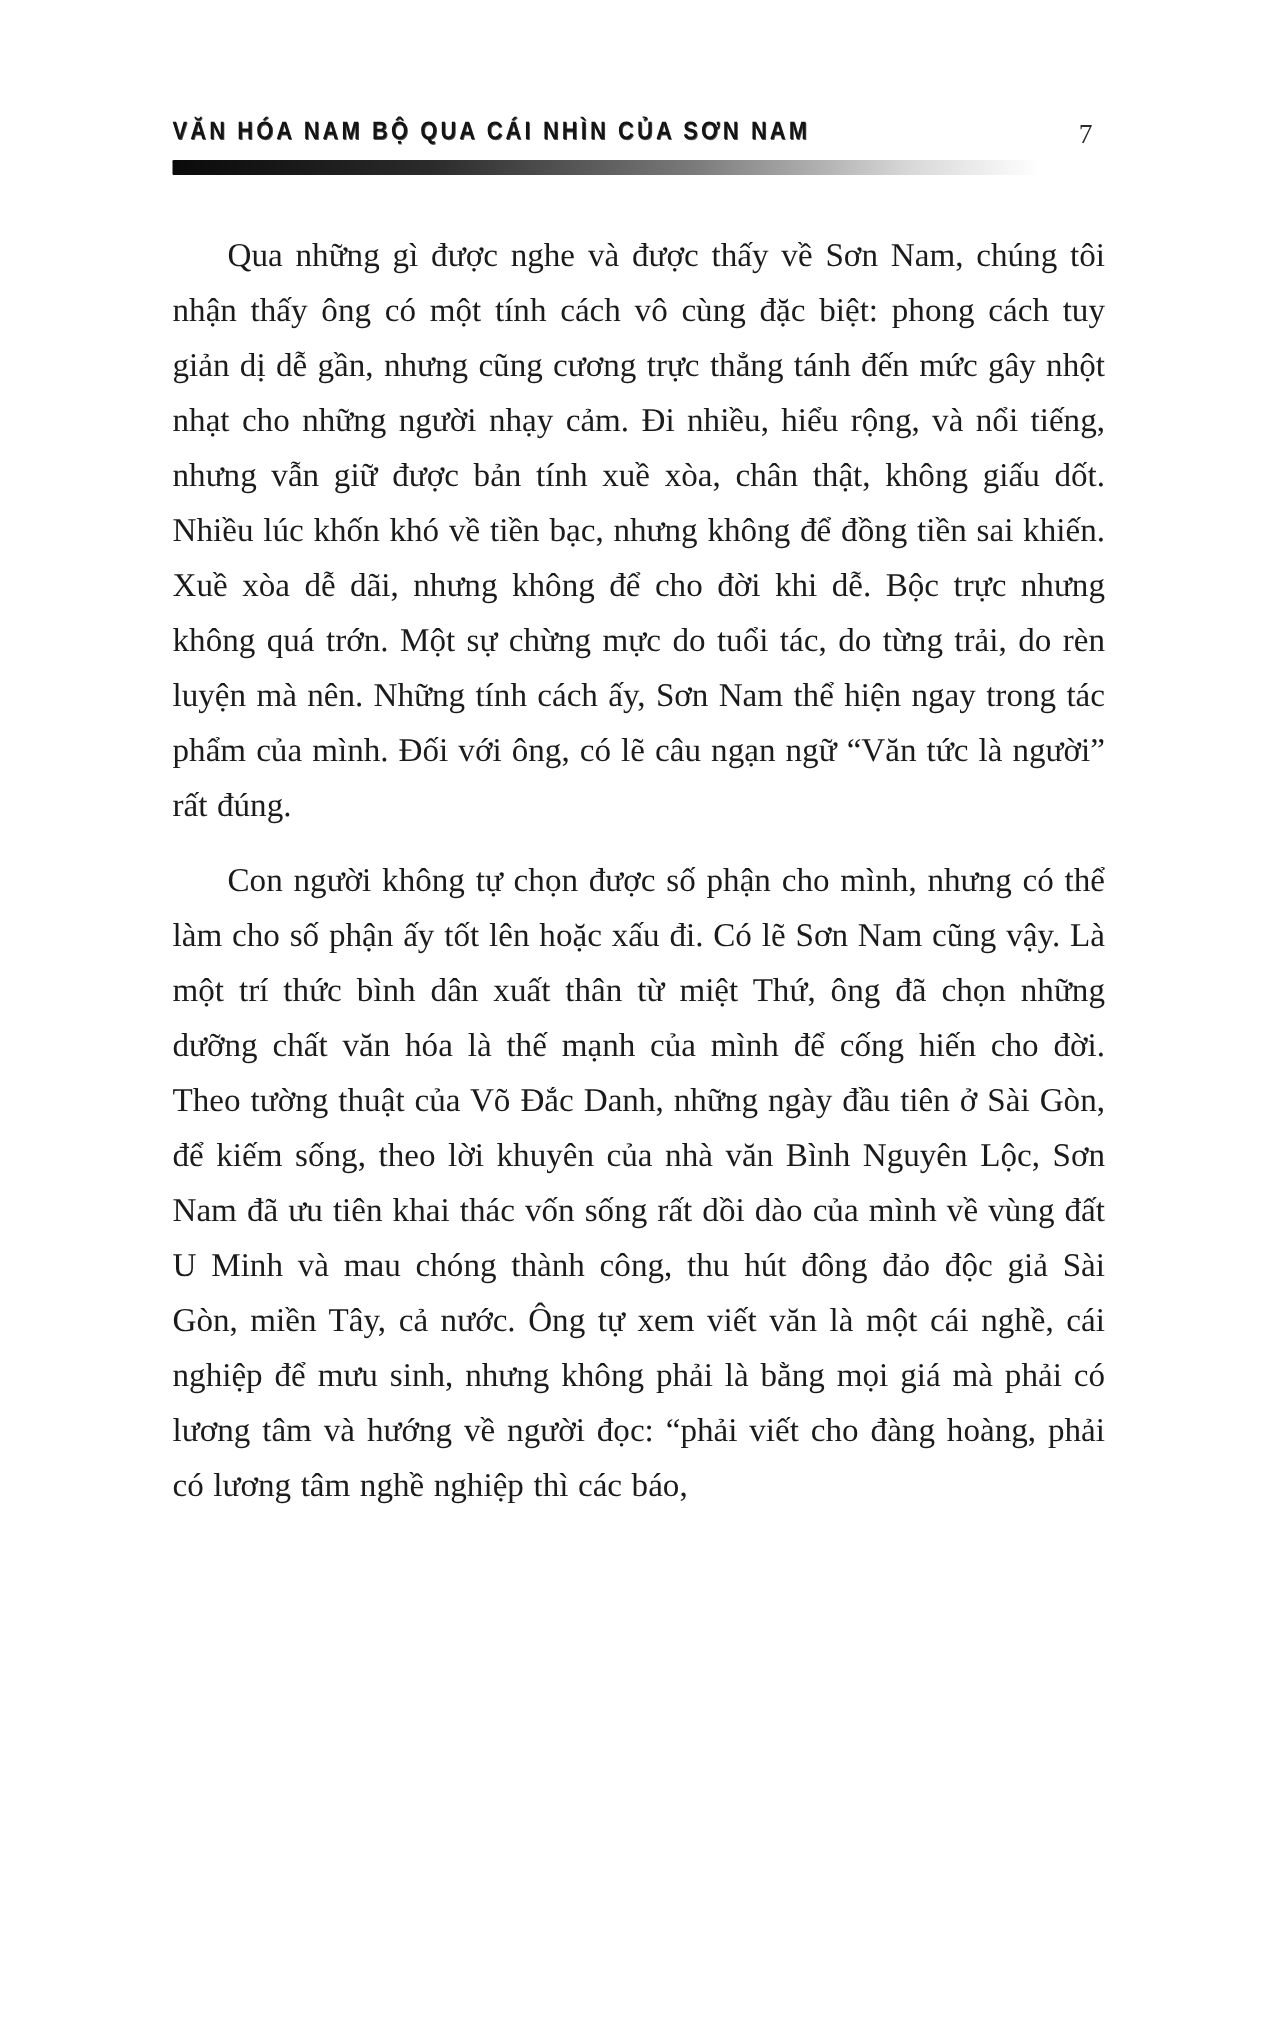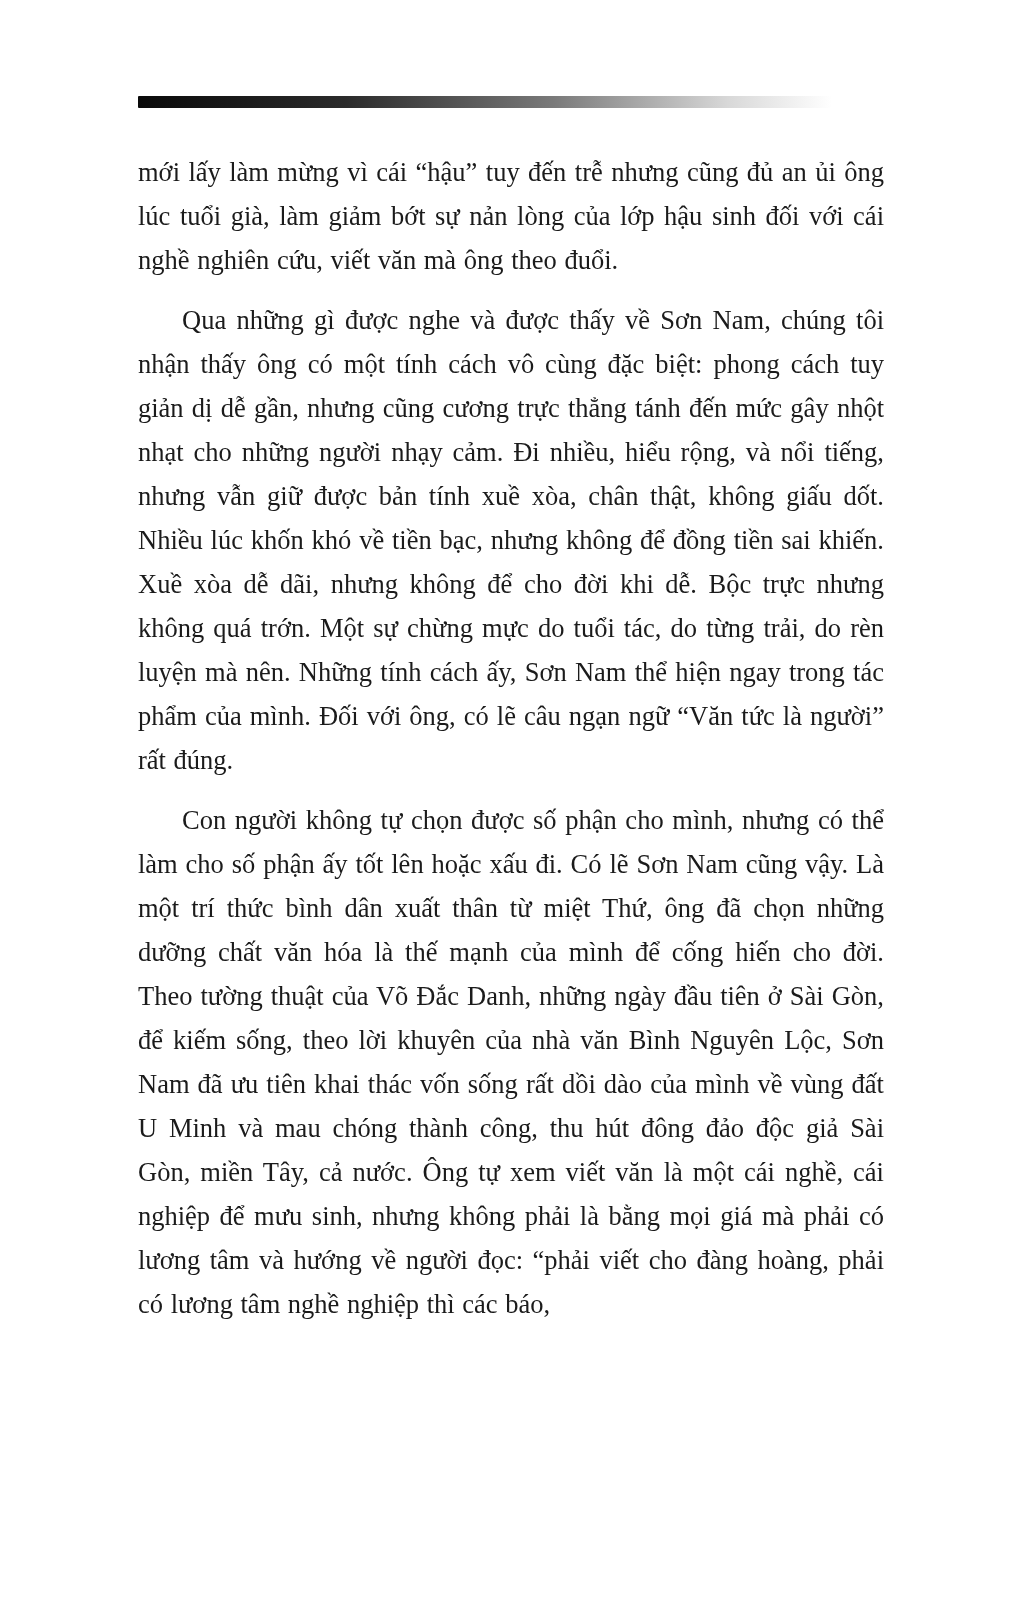--- a/index.html
+++ b/index.html
@@ -68,22 +68,25 @@
   }
   .body-text p.no-indent {
     text-indent: 0;
   }
 </style>
 </head>
 <body>
 
 <div class="page">
 
+  <div class="running-header">
+    <span class="header-title">VĂN HÓA NAM BỘ QUA CÁI NHÌN CỦA SƠN NAM</span>
+    <span class="page-number">7</span>
+  </div>
 
   <div class="header-rule"></div>
 
   <div class="body-text">
-    <p class="no-indent">mới lấy làm mừng vì cái “hậu” tuy đến trễ nhưng cũng đủ an ủi ông lúc tuổi già, làm giảm bớt sự nản lòng của lớp hậu sinh đối với cái nghề nghiên cứu, viết văn mà ông theo đuổi.</p>
     <p class="indent">Qua những gì được nghe và được thấy về Sơn Nam, chúng tôi nhận thấy ông có một tính cách vô cùng đặc biệt: phong cách tuy giản dị dễ gần, nhưng cũng cương trực thẳng tánh đến mức gây nhột nhạt cho những người nhạy cảm. Đi nhiều, hiểu rộng, và nổi tiếng, nhưng vẫn giữ được bản tính xuề xòa, chân thật, không giấu dốt. Nhiều lúc khốn khó về tiền bạc, nhưng không để đồng tiền sai khiến. Xuề xòa dễ dãi, nhưng không để cho đời khi dễ. Bộc trực nhưng không quá trớn. Một sự chừng mực do tuổi tác, do từng trải, do rèn luyện mà nên. Những tính cách ấy, Sơn Nam thể hiện ngay trong tác phẩm của mình. Đối với ông, có lẽ câu ngạn ngữ “Văn tức là người” rất đúng.</p>
     <p class="indent">Con người không tự chọn được số phận cho mình, nhưng có thể làm cho số phận ấy tốt lên hoặc xấu đi. Có lẽ Sơn Nam cũng vậy. Là một trí thức bình dân xuất thân từ miệt Thứ, ông đã chọn những dưỡng chất văn hóa là thế mạnh của mình để cống hiến cho đời. Theo tường thuật của Võ Đắc Danh, những ngày đầu tiên ở Sài Gòn, để kiếm sống, theo lời khuyên của nhà văn Bình Nguyên Lộc, Sơn Nam đã ưu tiên khai thác vốn sống rất dồi dào của mình về vùng đất U Minh và mau chóng thành công, thu hút đông đảo độc giả Sài Gòn, miền Tây, cả nước. Ông tự xem viết văn là một cái nghề, cái nghiệp để mưu sinh, nhưng không phải là bằng mọi giá mà phải có lương tâm và hướng về người đọc: “phải viết cho đàng hoàng, phải có lương tâm nghề nghiệp thì các báo,</p>
   </div>
 
 </div>
 
 </body></html>

